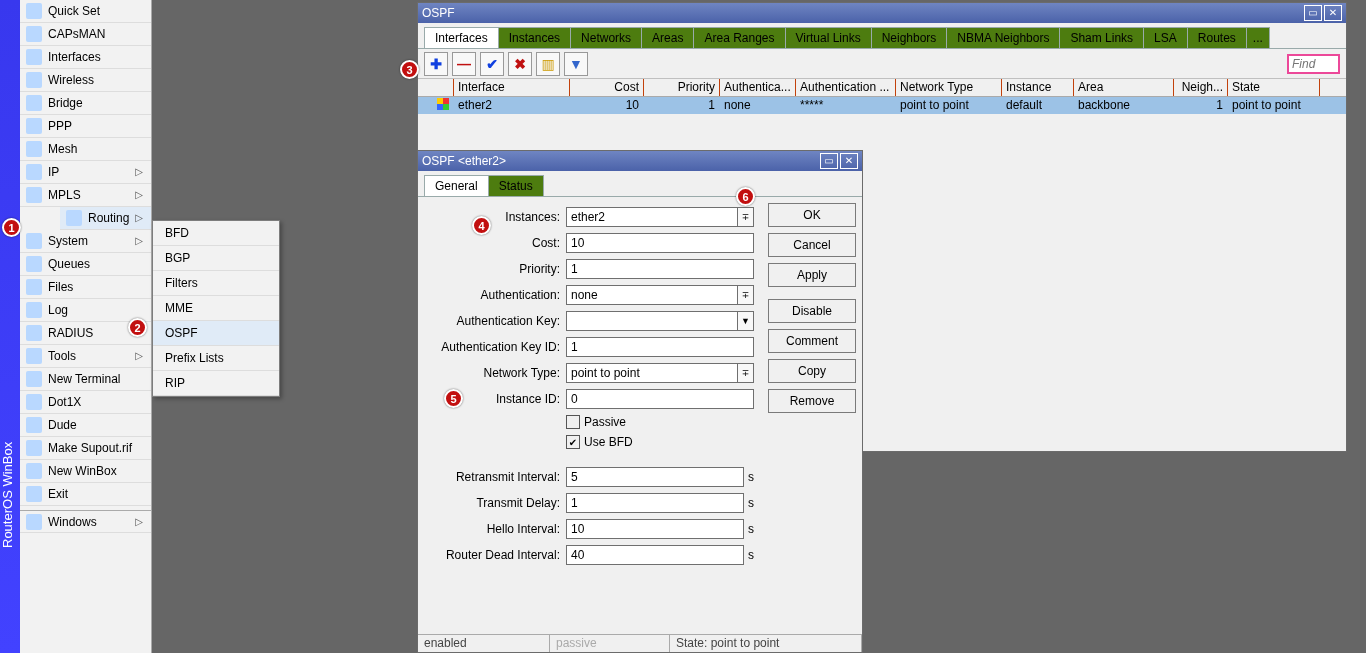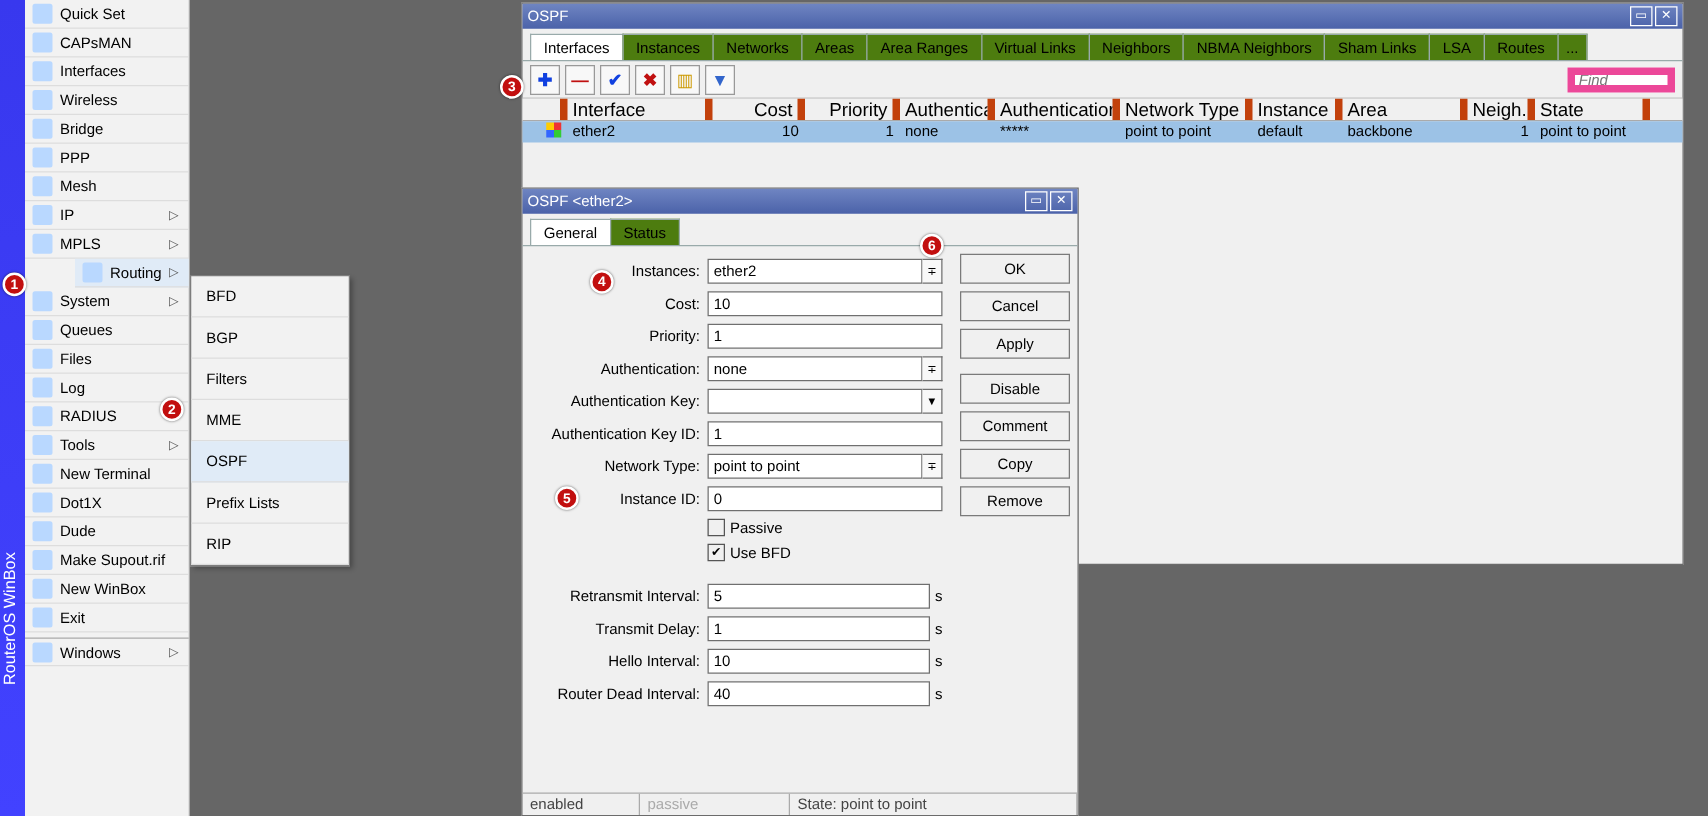--- a/index.html
+++ b/index.html
@@ -13,43 +13,43 @@
 .sidebar { position: absolute; left: 20px; top: 0; width: 132px; height: 653px; background: #f2f2f2; border-right: 1px solid #aaa; }
 .menu { list-style: none; }
 .menu li { height: 23px; display: flex; align-items: center; padding: 0 6px; border-bottom: 1px solid #ddd; cursor: pointer; position: relative; }
 .menu li.sep-top { border-top: 1px solid #aaa; margin-top: 4px; }
 .menu .mi-icon { width: 16px; height: 16px; margin-right: 6px; display:inline-block; background:#b9d8ff; border-radius:2px; }
 .menu li .arrow { position: absolute; right: 8px; top: 5px; font-size: 10px; color: #555; }
 .menu li.hover { background: #e0ebf7; margin-left: 40px; }
 
 
 .submenu { position: absolute; left: 152px; top: 220px; width: 128px; background: #f2f2f2; border:1px solid #7d7d7d; box-shadow: 2px 2px 4px rgba(0,0,0,.3); }
-.submenu li { list-style: none; height: 25px; display:flex; align-items:center; padding: 16px 12px; border-bottom:1px solid #ddd; cursor:pointer; }
+.submenu li { list-style: none; height: 25px; display:flex; align-items:center; padding: 4px 12px; border-bottom:1px solid #ddd; cursor:pointer; }
 .submenu li.hover { background: #e0ebf7; }
 
 
 .win { position: absolute; background:#f0f0f0; border:1px solid #6b6b6b; }
 .win-ospf { left: 417px; top: 2px; width: 930px; height: 450px; }
 .titlebar { height: 20px; background: linear-gradient(#6f85c2,#4b62a9); color:#fff; display:flex; align-items:center; padding:0 4px; font-size:12px; }
 .titlebar .title { flex:1; color:#fff; }
 .titlebar .tb-btn { width:18px; height:16px; border:1px solid #fff; margin-left:2px; color:#fff; font-size:10px; text-align:center; line-height:14px; cursor:pointer;}
 .tabs { display:flex; border-bottom:1px solid #9aa; padding: 4px 6px 0 6px; gap:0; }
 .tabs .tab { padding: 3px 10px; border:1px solid #9aa; border-bottom:none; background:#4d7c0f; cursor:pointer; margin-right:-1px; font-size:12px; }
 .tabs .tab.active { background:#fff; }
 .tabs .tab.more { padding: 3px 6px; }
 .toolbar { height:30px; display:flex; align-items:center; padding: 0 6px; gap:4px; border-bottom:1px solid #c0c0c0; }
 .toolbar .tbtn { width:24px; height:24px; border:1px solid #999; background:#f8f8f8; display:flex; align-items:center; justify-content:center; cursor:pointer; font-size:14px; }
 .toolbar .tbtn.blue { color:#1040e0; font-weight:bold; }
 .toolbar .tbtn.red { color:#c01010; font-weight:bold; }
 .toolbar .spacer { flex:1; }
-.toolbar .find { width:86px; height:20px; border:6px solid #ec4899; padding:1px 3px; font-style:italic; color:#888; }
+.toolbar .find { width:53px; height:20px; border:2px solid #ec4899; padding:1px 3px; font-style:italic; color:#888; }
 
 
 .grid-head { display:flex; background:#f0f0f0; height:18px; border-bottom:1px solid #aaa; }
-.grid-head div { border-right:6px solid #c2410c; padding: 1px 4px; font-size:15px; overflow:hidden; white-space:nowrap; }
+.grid-head div { border-right:1px solid #c2410c; padding: 1px 4px; font-size:12px; overflow:hidden; white-space:nowrap; }
 .grid-row { display:flex; background:#9cc2e6; height:17px; }
 .grid-row div { border-right:1px solid transparent; padding: 1px 4px; font-size:12px; overflow:hidden; white-space:nowrap; }
 .c0{width:36px}.c1{width:116px}.c2{width:74px;text-align:right}.c3{width:76px;text-align:right}.c4{width:76px}.c5{width:100px}.c6{width:106px}.c7{width:72px}.c8{width:100px}.c9{width:54px;text-align:right}.c10{width:92px}
 
 
 .win-iface { left: 417px; top: 150px; width: 446px; height: 503px; }
 .iface-body { display:flex; height:calc(100% - 44px); }
 .form-col { flex:1; padding: 10px 8px 4px 8px; }
 .btn-col { width:100px; padding:6px; }
 .btn-col button { display:block; width:88px; height:24px; margin-bottom:6px; border:1px solid #7a7a7a; background:#f0f0f0; cursor:pointer; }
@@ -361,21 +361,21 @@
       <button>OK</button>
       <button>Cancel</button>
       <button class="gap">Apply</button>
       <button>Disable</button>
       <button>Comment</button>
       <button>Copy</button>
       <button>Remove</button>
     </div>
   </div>
   <div class="statusbar">
-    <div style="width:94px">enabled</div>
+    <div style="width:132px">enabled</div>
     <div style="width:120px;color:#aaa">passive</div>
     <div style="flex:1">State: point to point</div>
   </div>
 </div>
 
 <div class="badge" style="left:2px;  top:218px">1</div>
 <div class="badge" style="left:128px;top:318px">2</div>
 <div class="badge" style="left:400px;top:60px">3</div>
 <div class="badge" style="left:472px;top:216px">4</div>
 <div class="badge" style="left:444px;top:389px">5</div>

